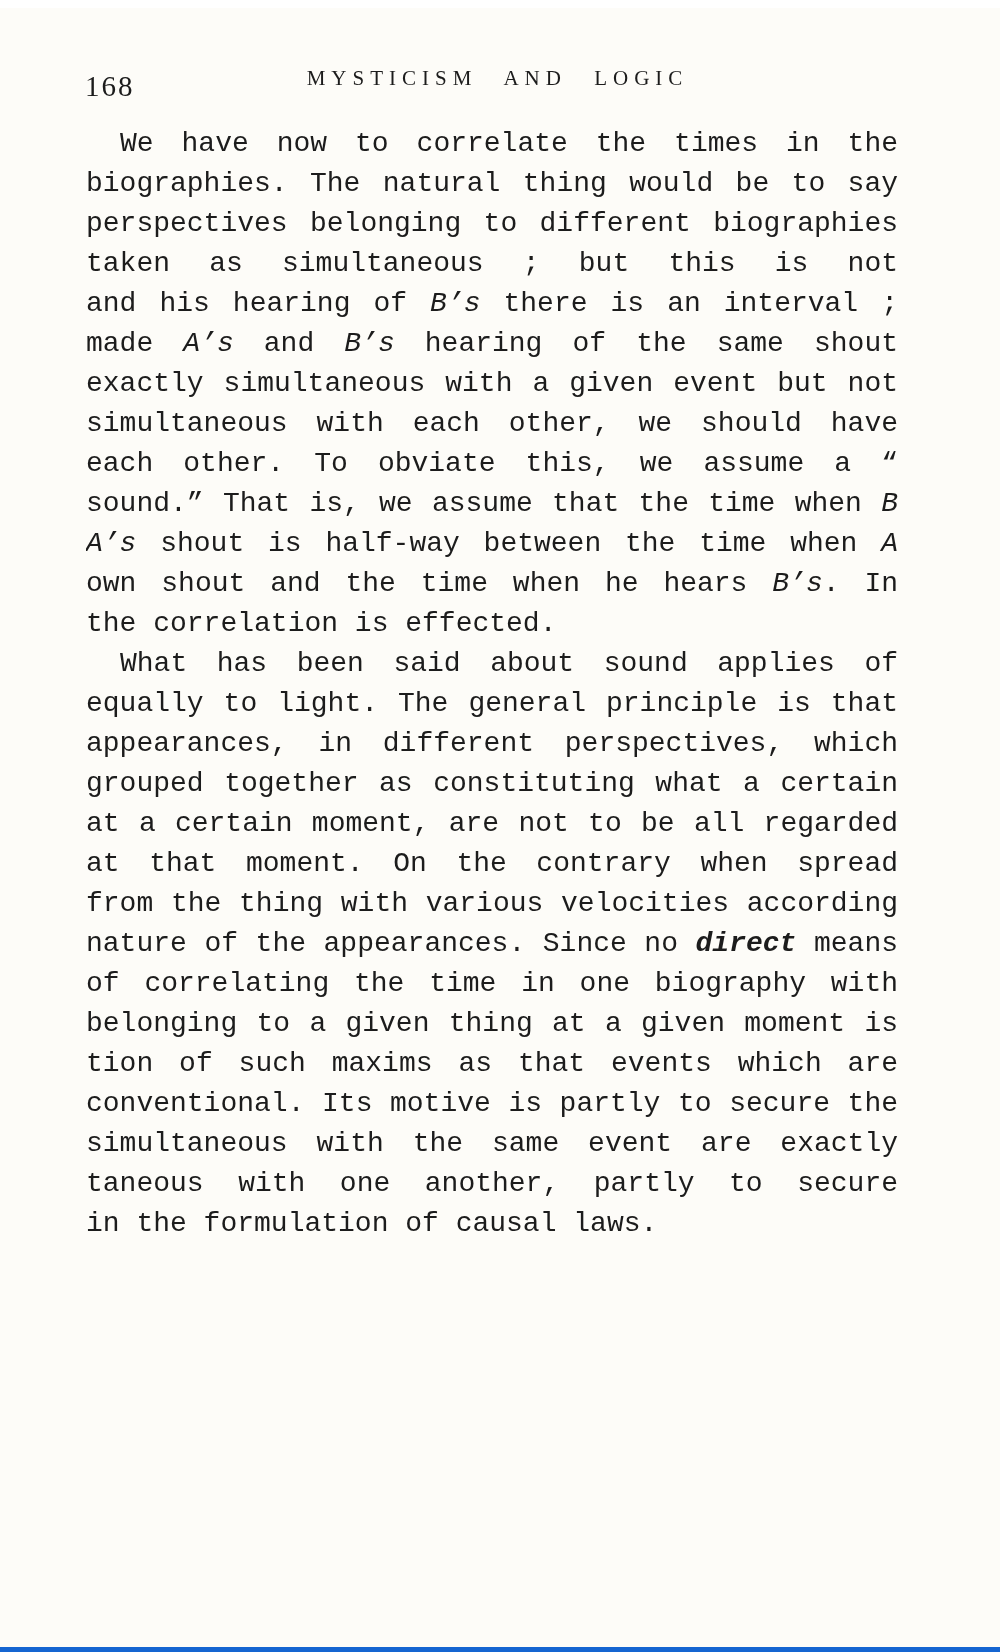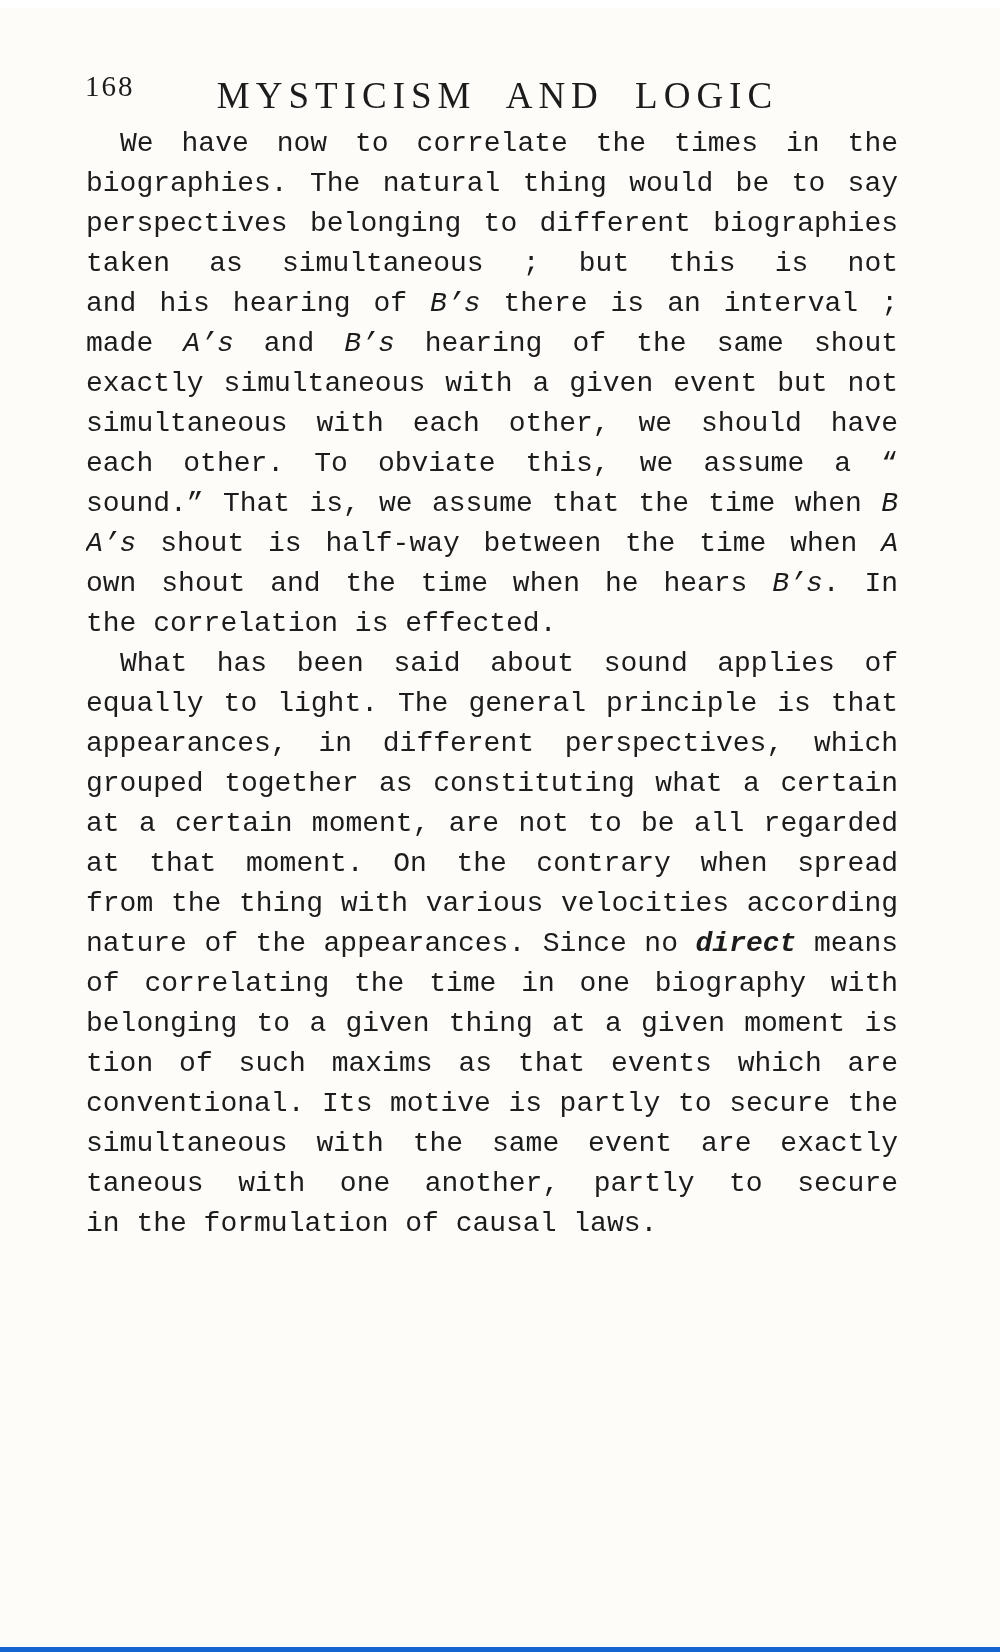--- a/index.html
+++ b/index.html
@@ -22,23 +22,23 @@
     position: absolute;
     left: 0;
     top: 4px;
     font-size: 29px;
     letter-spacing: 2px;
   }
   .running-title {
     position: absolute;
     left: 0;
     right: 0;
-    top: 8px;
+    top: 0;
     text-align: center;
-    font-size: 37px;
+    font-size: 21px;
     letter-spacing: 6px;
     word-spacing: 16px;
     font-weight: 500;
   }
   .page-body {
     position: absolute;
     top: 116px;
     left: 86px;
     width: 812px;
   }

